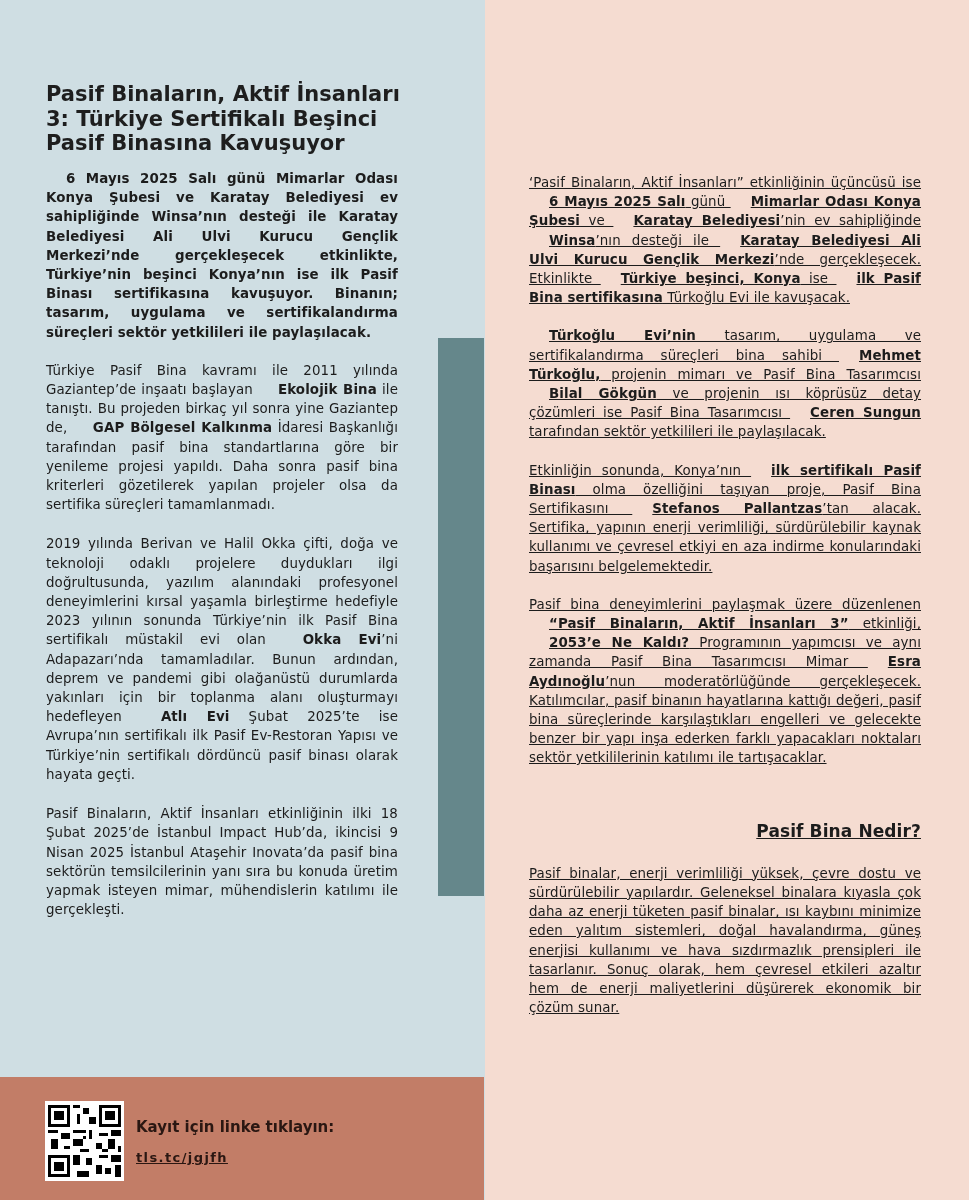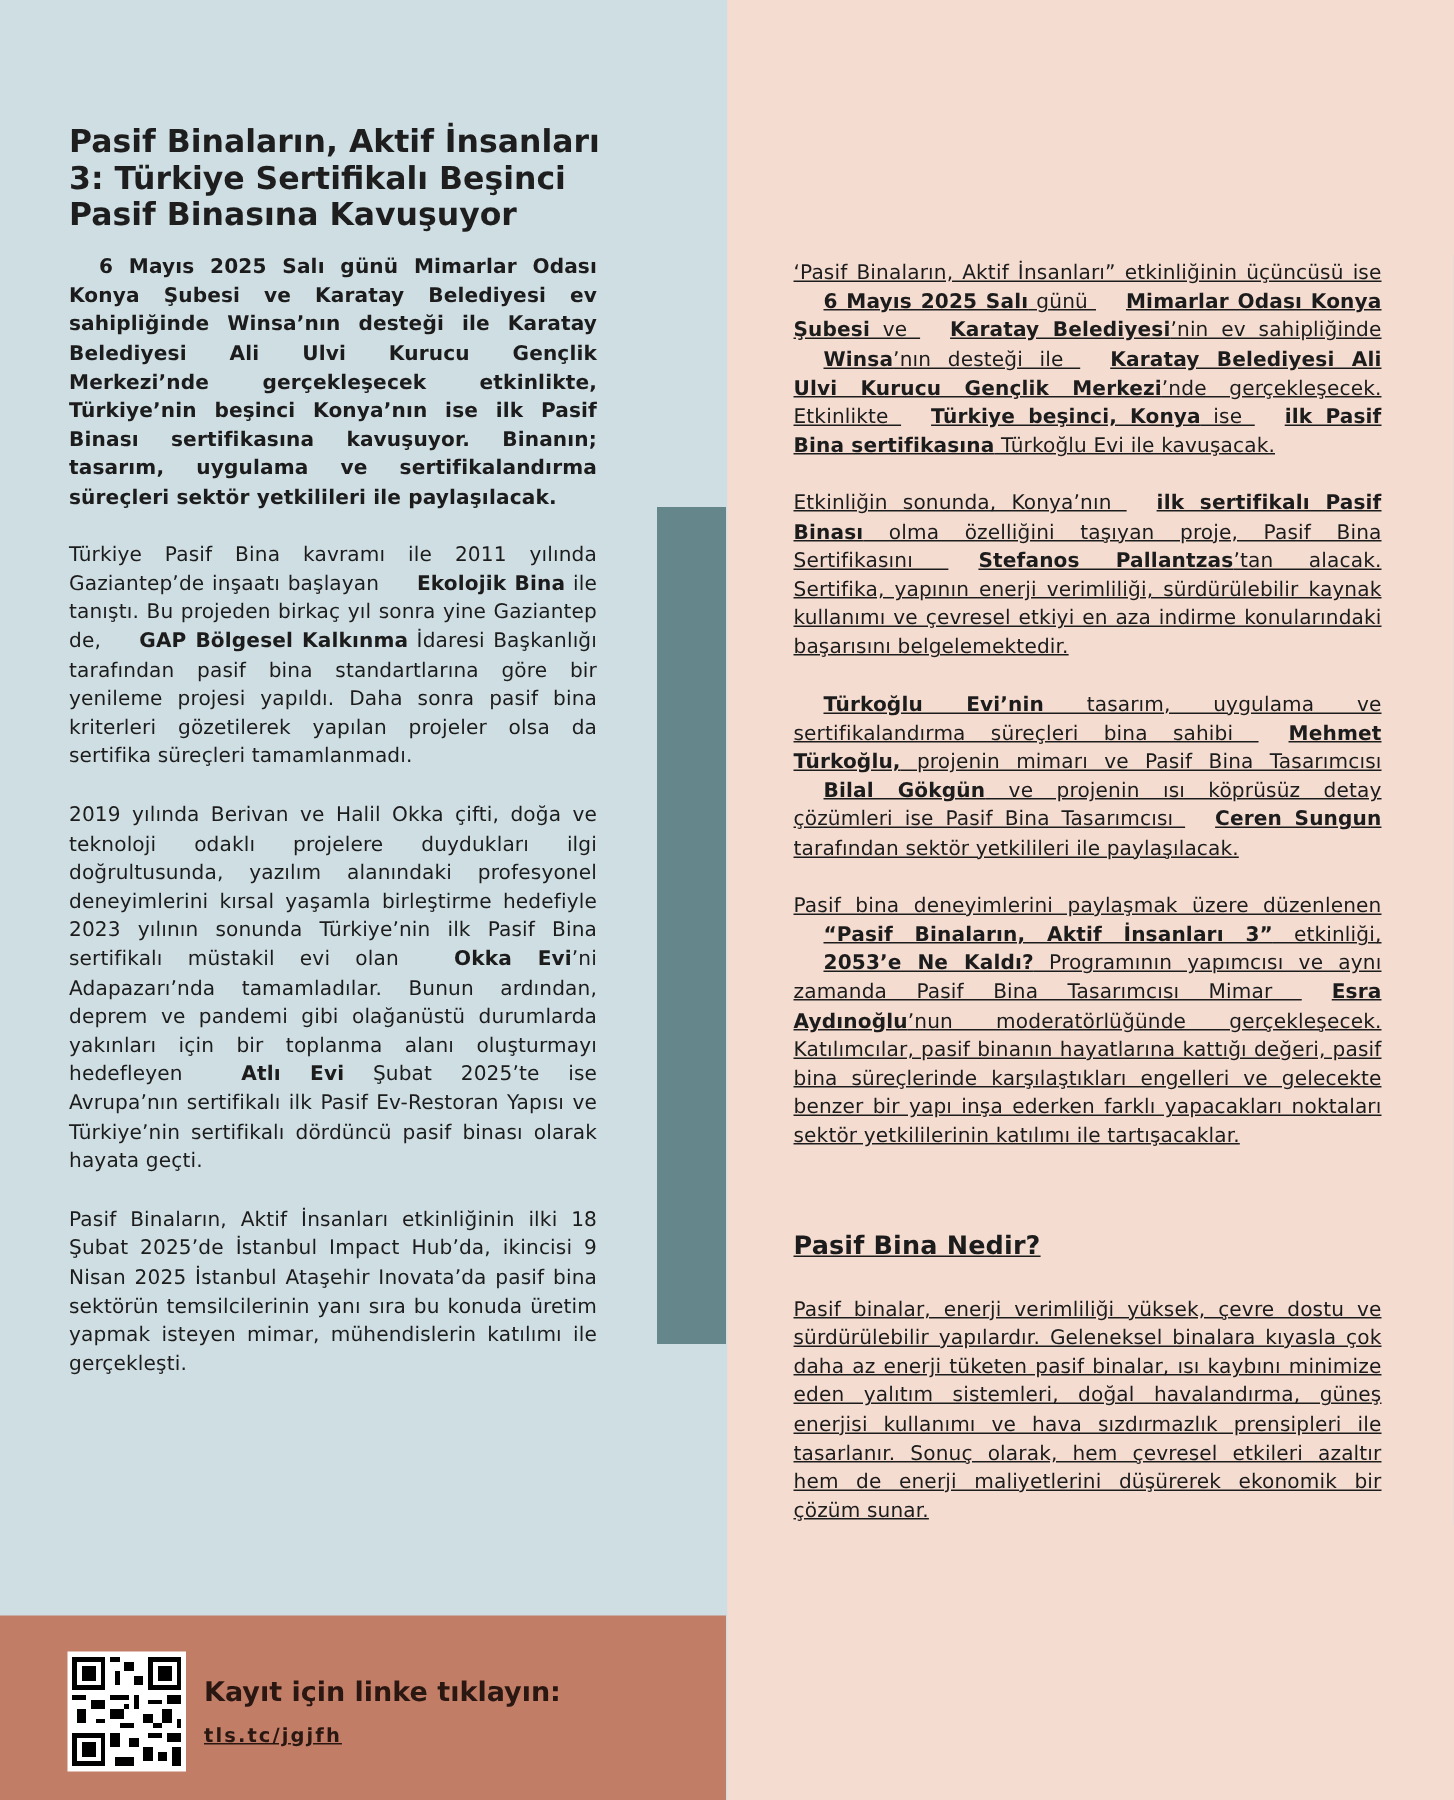--- a/index.html
+++ b/index.html
@@ -7,46 +7,46 @@
   .left-panel { position:absolute; left:0; top:0; width:485px; height:1200px; background:#cfdee3; }
   .right-panel { position:absolute; left:485px; top:0; width:484px; height:1200px; background:#f5dcd1; }
   .teal-bar { position:absolute; left:438px; top:338px; width:46px; height:558px; background:#65878b; }
   .footer { position:absolute; left:0; top:1077px; width:484px; height:123px; background:#c27d67; }
   .col { position:absolute; text-align:justify; font-size:13.4px; line-height:19.2px; letter-spacing:0.1px; }
   .col p { margin:0 0 19px 0; }
   .col b { font-weight:bold;margin-left:20px; }
   .lcol { left:46px; width:352px; }
   .rcol { left:529px; width:392px;text-decoration:underline; }
   h1.title { position:absolute; left:46px; top:82px; width:360px; margin:0; font-size:21px; line-height:24.5px; font-weight:bold; color:#1e1e1e; }
-  h2.subtitle { margin:0 0 22px 0; font-size:17px; font-weight:bold; line-height:22px; text-align:left; }
+  h2.subtitle { margin:0 0 22px 0; font-size:17px; font-weight:bold; line-height:22px; text-align:right; }
   .qr { position:absolute; left:45px; top:1101px; width:79px; height:80px; background:#fff; }
   .qr svg { display:block; }
-  .cta-label { position:absolute; left:136px; top:1118px; font-size:18px; font-weight:bold; color:#2a1712; }
+  .cta-label { position:absolute; left:136px; top:1118px; font-size:15px; font-weight:bold; color:#2a1712; }
   .cta-link { position:absolute; left:136px; top:1150px; font-size:13px; font-weight:bold; color:#2a1712; text-decoration:underline; letter-spacing:1.4px; }
 </style>
 </head>
 <body>
 
 <div class="left-panel"></div>
 <div class="right-panel"></div>
 <div class="teal-bar"></div>
 
 <h1 class="title">Pasif Binaların, Aktif İnsanları 3: Türkiye Sertifikalı Beşinci Pasif Binasına Kavuşuyor</h1>
 
 <div class="col lcol" style="top:169px;">
   <p><b>6 Mayıs 2025 Salı günü Mimarlar Odası Konya Şubesi ve Karatay Belediyesi ev sahipliğinde Winsa’nın desteği ile Karatay Belediyesi Ali Ulvi Kurucu Gençlik Merkezi’nde gerçekleşecek etkinlikte, Türkiye’nin beşinci Konya’nın ise ilk Pasif Binası sertifikasına kavuşuyor. Binanın; tasarım, uygulama ve sertifikalandırma süreçleri sektör yetkilileri ile paylaşılacak.</b></p>
   <p style="margin-bottom:20px;"><span>Türkiye Pasif Bina kavramı ile 2011 yılında Gaziantep’de inşaatı başlayan </span><b>Ekolojik Bina</b><span> ile tanıştı. Bu projeden birkaç yıl sonra yine Gaziantep de, </span><b>GAP Bölgesel Kalkınma</b><span> İdaresi Başkanlığı tarafından pasif bina standartlarına göre bir yenileme projesi yapıldı. Daha sonra pasif bina kriterleri gözetilerek yapılan projeler olsa da sertifika süreçleri tamamlanmadı.</span></p>
   <p style="margin-bottom:20px;"><span>2019 yılında Berivan ve Halil Okka çifti, doğa ve teknoloji odaklı projelere duydukları ilgi doğrultusunda, yazılım alanındaki profesyonel deneyimlerini kırsal yaşamla birleştirme hedefiyle 2023 yılının sonunda Türkiye’nin ilk Pasif Bina sertifikalı müstakil evi olan </span><b>Okka Evi</b><span>’ni Adapazarı’nda tamamladılar. Bunun ardından, deprem ve pandemi gibi olağanüstü durumlarda yakınları için bir toplanma alanı oluşturmayı hedefleyen </span><b>Atlı Evi</b><span> Şubat 2025’te ise Avrupa’nın sertifikalı ilk Pasif Ev-Restoran Yapısı ve Türkiye’nin sertifikalı dördüncü pasif binası olarak hayata geçti.</span></p>
   <p>Pasif Binaların, Aktif İnsanları etkinliğinin ilki 18 Şubat 2025’de İstanbul Impact Hub’da, ikincisi 9 Nisan 2025 İstanbul Ataşehir Inovata’da pasif bina sektörün temsilcilerinin yanı sıra bu konuda üretim yapmak isteyen mimar, mühendislerin katılımı ile gerçekleşti.</p>
 </div>
 
 <div class="col rcol" style="top:173px;">
   <p><span>‘Pasif Binaların, Aktif İnsanları” etkinliğinin üçüncüsü ise </span><b>6 Mayıs 2025 Salı</b><span> günü </span><b>Mimarlar Odası Konya Şubesi</b><span> ve </span><b>Karatay Belediyesi</b><span>’nin ev sahipliğinde </span><b>Winsa</b><span>’nın desteği ile </span><b>Karatay Belediyesi Ali Ulvi Kurucu Gençlik Merkezi</b><span>’nde gerçekleşecek. Etkinlikte </span><b>Türkiye beşinci, Konya</b><span> ise </span><b>ilk Pasif Bina sertifikasına</b><span> Türkoğlu Evi ile kavuşacak.</span></p>
+  <p><b>Türkoğlu Evi’nin</b><span> tasarım, uygulama ve sertifikalandırma süreçleri bina sahibi </span><b>Mehmet Türkoğlu,</b><span> projenin mimarı ve Pasif Bina Tasarımcısı </span><b>Bilal Gökgün</b><span> ve projenin ısı köprüsüz detay çözümleri ise Pasif Bina Tasarımcısı </span><b>Ceren Sungun</b><span> tarafından sektör yetkilileri ile paylaşılacak.</span></p>
   <p><span>Etkinliğin sonunda, Konya’nın </span><b>ilk sertifikalı Pasif Binası</b><span> olma özelliğini taşıyan proje, Pasif Bina Sertifikasını </span><b>Stefanos Pallantzas</b><span>’tan alacak. Sertifika, yapının enerji verimliliği, sürdürülebilir kaynak kullanımı ve çevresel etkiyi en aza indirme konularındaki başarısını belgelemektedir.</span></p>
-  <p><b>Türkoğlu Evi’nin</b><span> tasarım, uygulama ve sertifikalandırma süreçleri bina sahibi </span><b>Mehmet Türkoğlu,</b><span> projenin mimarı ve Pasif Bina Tasarımcısı </span><b>Bilal Gökgün</b><span> ve projenin ısı köprüsüz detay çözümleri ise Pasif Bina Tasarımcısı </span><b>Ceren Sungun</b><span> tarafından sektör yetkilileri ile paylaşılacak.</span></p>
   <p style="margin-bottom:52px;"><span>Pasif bina deneyimlerini paylaşmak üzere düzenlenen </span><b>“Pasif Binaların, Aktif İnsanları 3”</b><span> etkinliği, </span><b>2053’e Ne Kaldı?</b><span> Programının yapımcısı ve aynı zamanda Pasif Bina Tasarımcısı Mimar </span><b>Esra Aydınoğlu</b><span>’nun moderatörlüğünde gerçekleşecek. Katılımcılar, pasif binanın hayatlarına kattığı değeri, pasif bina süreçlerinde karşılaştıkları engelleri ve gelecekte benzer bir yapı inşa ederken farklı yapacakları noktaları sektör yetkililerinin katılımı ile tartışacaklar.</span></p>
   <h2 class="subtitle">Pasif Bina Nedir?</h2>
   <p style="margin:0;">Pasif binalar, enerji verimliliği yüksek, çevre dostu ve sürdürülebilir yapılardır. Geleneksel binalara kıyasla çok daha az enerji tüketen pasif binalar, ısı kaybını minimize eden yalıtım sistemleri, doğal havalandırma, güneş enerjisi kullanımı ve hava sızdırmazlık prensipleri ile tasarlanır. Sonuç olarak, hem çevresel etkileri azaltır hem de enerji maliyetlerini düşürerek ekonomik bir çözüm sunar.</p>
 </div>
 
 <div class="footer"></div>
 <div class="qr">
   <svg width="79" height="80" viewBox="0 0 25 25" shape-rendering="crispEdges">
     <rect x="0" y="0" width="25" height="25" fill="#fff"></rect>
     <g fill="#000">

